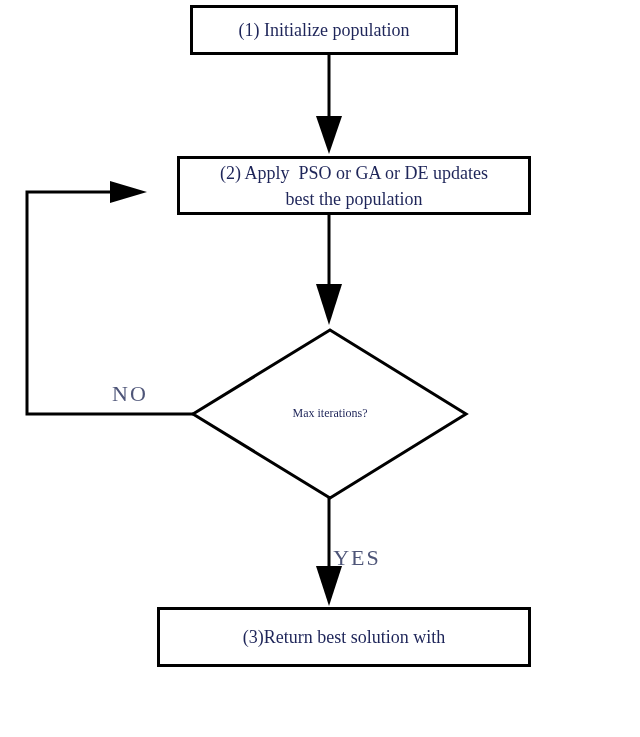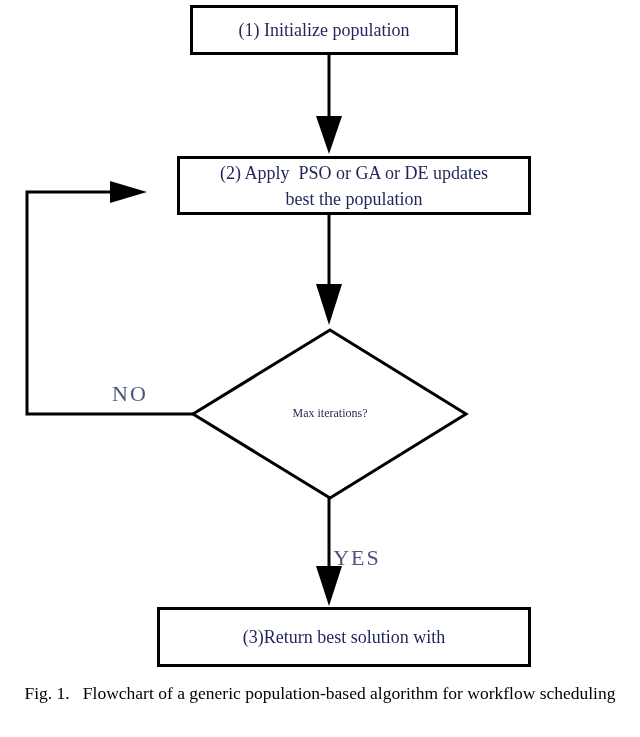--- a/index.html
+++ b/index.html
@@ -97,15 +97,14 @@
   <div class="diamond-label">Max iterations?</div>
 
   <div class="edge-label" style="left:130px;top:394px;">NO</div>
 
   <div class="edge-label" style="left:357px;top:558px;">YES</div>
 
   <div class="box" style="left:157px;top:607px;width:374px;height:60px;">
     <span class="node-line">(3)Return best solution with</span>
   </div>
 
-  <div class="caption">Fig. 1.   Flowchart of a generic population-based algorithm for workflow scheduling</div>
 
 </div>
 
 </body></html>

